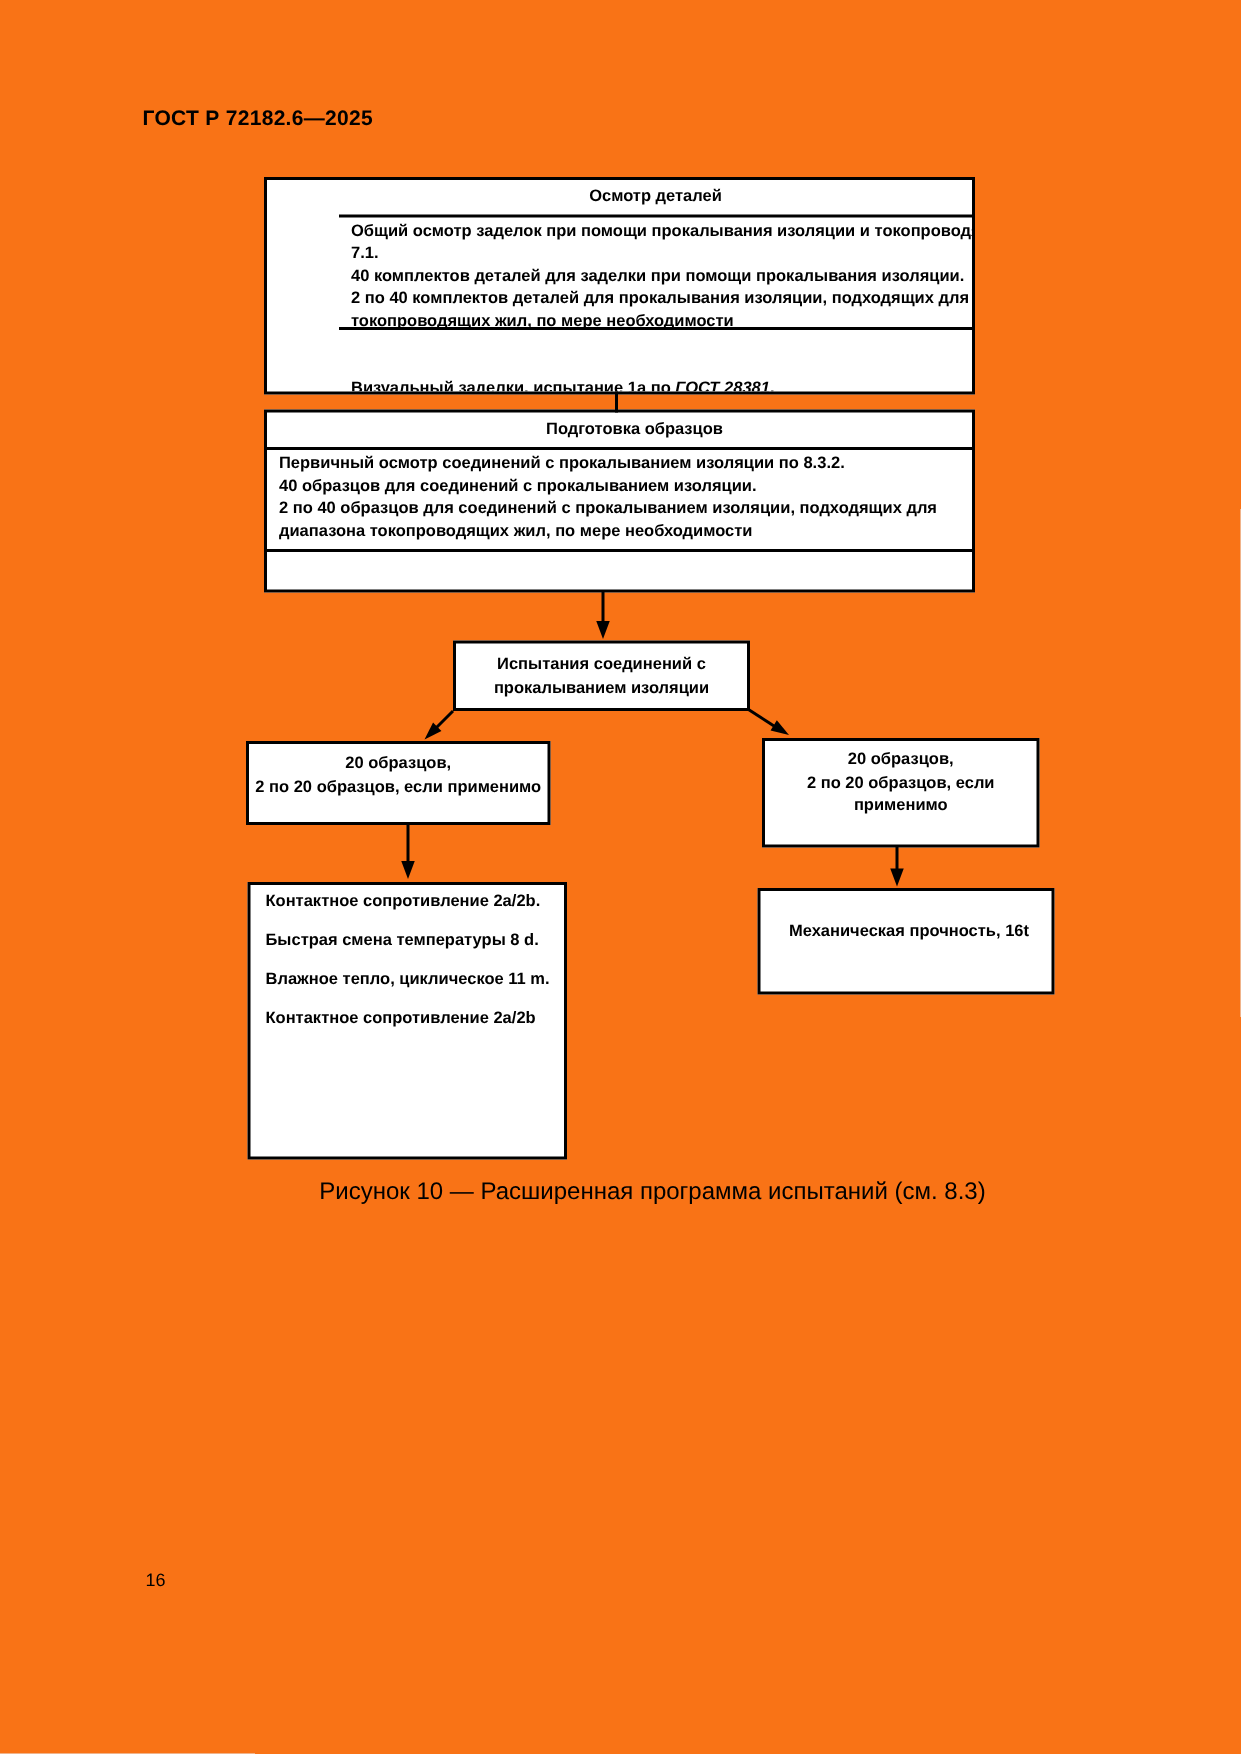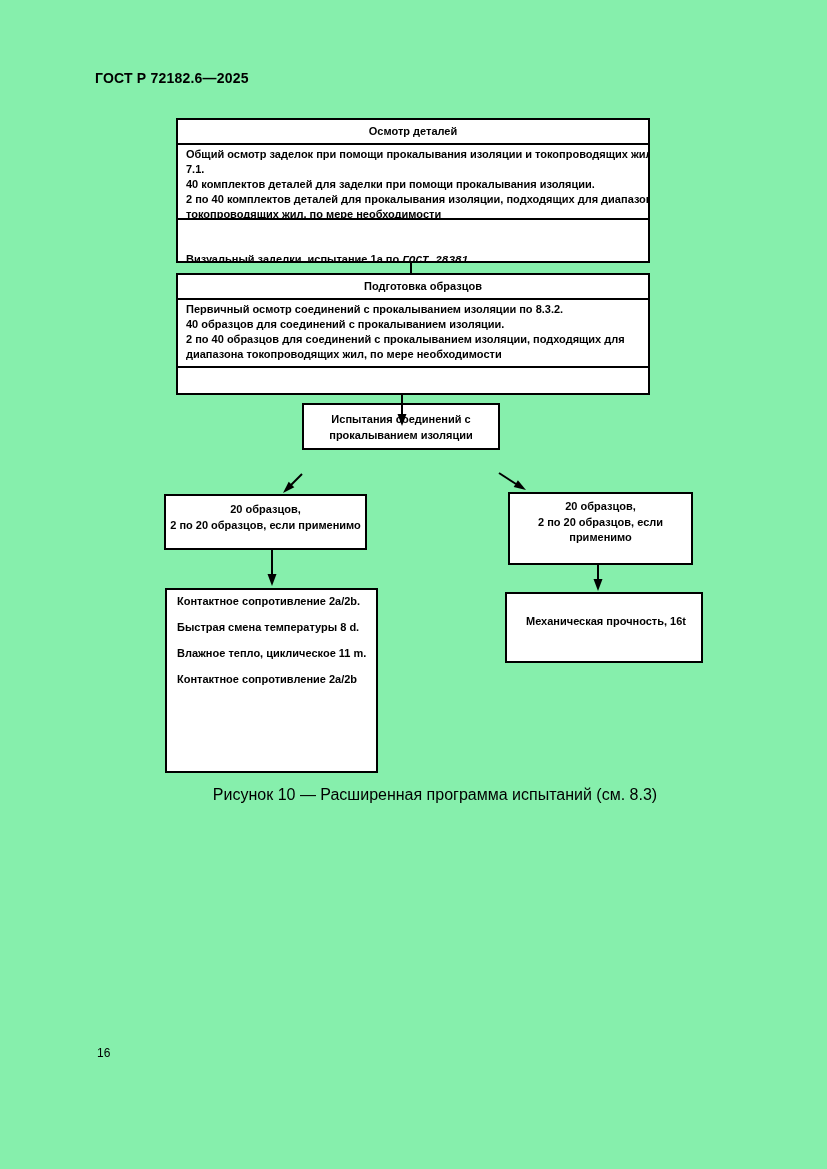--- a/index.html
+++ b/index.html
@@ -1,21 +1,21 @@
 <!DOCTYPE html>
 <html><head>
 <meta charset="utf-8">
 <style>
   html, body { margin: 0; padding: 0; background: #e8e8e8; }
   .page {
     position: relative;
     width: 827px;
     height: 1169px;
     margin: 0 auto;
-    background: #86efac;
+    background: #f97316;
     font-family: "Liberation Sans", sans-serif;
     color: #000;
     overflow: hidden;
   }
   .doc-header {
     position: absolute;
     left: 95px;
     top: 70px;
     font-size: 14px;
     font-weight: bold;
@@ -44,21 +44,21 @@
     padding: 2px 8px 0 8px;
     white-space: pre;
     overflow: hidden;
   }
   .node-text {
     white-space: pre;
     text-align: center;
   }
   .items { padding: 4px 8px 0 10px; }
   .items .item { margin: 0 0 11px 0; white-space: pre; }
-  .ref { font-style: italic; font-family: Liberation Mono, monospace; }
+  .ref { font-style: italic; }
   .connectors {
     position: absolute;
     left: 0; top: 0;
     pointer-events: none;
   }
   .connectors line { stroke: #000; stroke-width: 2; }
   .connectors polygon { fill: #000; stroke: none; }
   .caption {
     position: absolute;
     left: 105px;
@@ -75,21 +75,21 @@
     font-size: 12px;
   }
 </style>
 </head>
 <body>
 
 <div class="page">
 
   <div class="doc-header">ГОСТ Р 72182.6—2025</div>
 
-  <div class="box" style="left:176px; top:118px; width:474px; height:145px;">
+  <div class="box" style="left:176px; top:118px; width:474px; height:145px;padding-left:48px;">
     <div class="cell title" style="height:23px;">Осмотр деталей</div>
     <div class="cell body" style="height:75px;">Общий осмотр заделок при помощи прокалывания изоляции и токопроводящих жил по
 7.1.
 40 комплектов деталей для заделки при помощи прокалывания изоляции.
 2 по 40 комплектов деталей для прокалывания изоляции, подходящих для диапазона
 токопроводящих жил, по мере необходимости</div>
     <div class="cell body" style="height:43px;">
       <div><span>Визуальный заделки, испытание 1a по </span><span class="ref">ГОСТ 28381</span><span>.</span></div>
       
     </div>
@@ -99,21 +99,21 @@
     <div class="cell title" style="height:23px;margin-left:20px;">Подготовка образцов</div>
     <div class="cell body" style="height:68px;">Первичный осмотр соединений с прокалыванием изоляции по 8.3.2.
 40 образцов для соединений с прокалыванием изоляции.
 2 по 40 образцов для соединений с прокалыванием изоляции, подходящих для
 диапазона токопроводящих жил, по мере необходимости</div>
     <div class="cell body" style="height:27px;">
       
     </div>
   </div>
 
-  <div class="box" style="left:302px; top:403px; width:198px; height:47px; padding-top:6px; line-height:16px;">
+  <div class="box" style="left:302px; top:427px; width:198px; height:47px; padding-top:6px; line-height:16px;">
     <div class="node-text">Испытания соединений с
 прокалыванием изоляции</div>
   </div>
 
   <div class="box" style="left:164px; top:494px; width:203px; height:56px; padding-top:5px; line-height:16px;">
     <div class="node-text">20 образцов,
 2 по 20 образцов, если применимо</div>
   </div>
 
   <div class="box" style="left:508px; top:492px; width:185px; height:73px; padding-top:5px; line-height:15.5px;">

